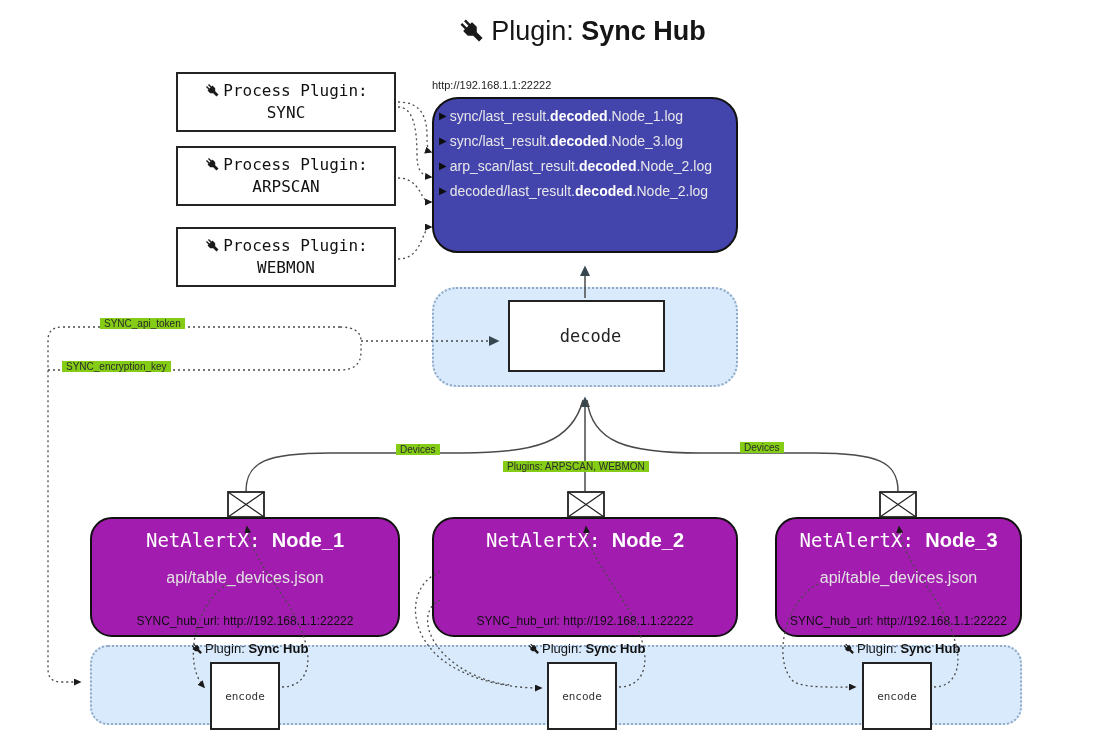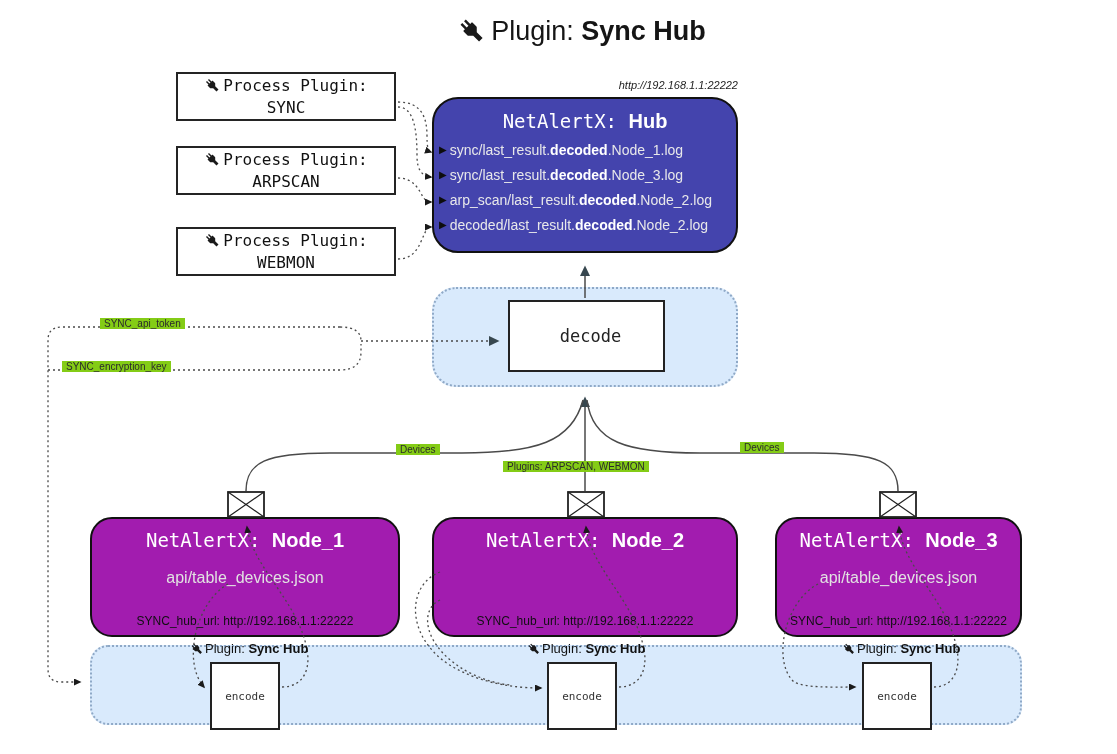--- a/index.html
+++ b/index.html
@@ -9,29 +9,29 @@
 
   
   .title{position:absolute;top:16px;left:0;width:1117px;text-align:center;
          padding-left:46px;box-sizing:border-box;font-size:27px;color:#151515;z-index:5;}
   .title b{font-weight:bold;}
   .plug-lg{width:30px;height:30px;vertical-align:-6px;margin-right:4px;}
   .plug-md{width:17px;height:17px;vertical-align:-3px;margin-right:2px;}
   .plug-sm{width:14px;height:14px;vertical-align:-3px;margin-right:1px;}
 
   
-  .pbox{position:absolute;left:176px;width:220px;height:49px;background:#fff;
+  .pbox{position:absolute;left:176px;width:220px;height:60px;background:#fff;
         border:2px solid #242424;box-sizing:border-box;z-index:1;
         display:flex;flex-direction:column;align-items:center;justify-content:center;
         font-family:"DejaVu Sans Mono","Liberation Mono",monospace;font-size:16px;color:#111;}
   .pbox .row{white-space:nowrap;line-height:22px;}
 
   
-  .hub-url{position:absolute;left:432px;top:79px;width:306px;text-align:right;
-           font-size:11px;color:#222;z-index:1;font-style:italic;}
+  .hub-url{position:absolute;left:432px;top:79px;width:306px;text-align:left;
+           font-size:11px;color:#222;z-index:1;}
   .hub{position:absolute;left:432px;top:97px;width:306px;height:156px;background:#4444ad;
        border:2px solid #111;border-radius:26px;box-sizing:border-box;z-index:1;color:#fff;}
   .hub-title{text-align:center;margin-top:11px;font-size:19px;white-space:nowrap;}
   .hub-title b{font-size:20px;}
   .hub-lines{padding:4px 0 0 5px;}
   .hub-line{display:flex;align-items:center;height:25px;font-size:14px;color:#e8e8ea;white-space:nowrap;}
   .hub-line .arr{color:#0d0d0d;font-size:10px;margin-right:3px;}
   .hub-line b{color:#ffffff;}
 
   
@@ -102,21 +102,20 @@
   <div class="row"><svg class="plug-md" viewBox="0 0 24 24">
         <g transform="rotate(-45 12 12)">
           <path fill="#1a1a1a" d="M9 2v5H7.5c-.3 0-.5.2-.5.5V12c0 .3.1.5.3.7L10 15.4V22h4v-6.6l2.7-2.7c.2-.2.3-.4.3-.7V7.5c0-.3-.2-.5-.5-.5H15V2h-2v5h-2V2H9z"></path>
         </g>
       </svg><span>Process Plugin:</span></div>
   <div class="row">WEBMON</div>
 </div>
 
 <div class="hub-url">http://192.168.1.1:22222</div>
 <div class="hub">
-  <div class="hub-title"><span class="mono">NetAlertX: </span><b>Hub</b></div>
   <div class="hub-lines">
     <div class="hub-line">
         <span class="arr">▶</span>
         <span>sync/last_result.</span>
         <b>decoded</b>
         <span>.Node_1.log</span>
       </div>
     <div class="hub-line">
         <span class="arr">▶</span>
         <span>sync/last_result.</span>

